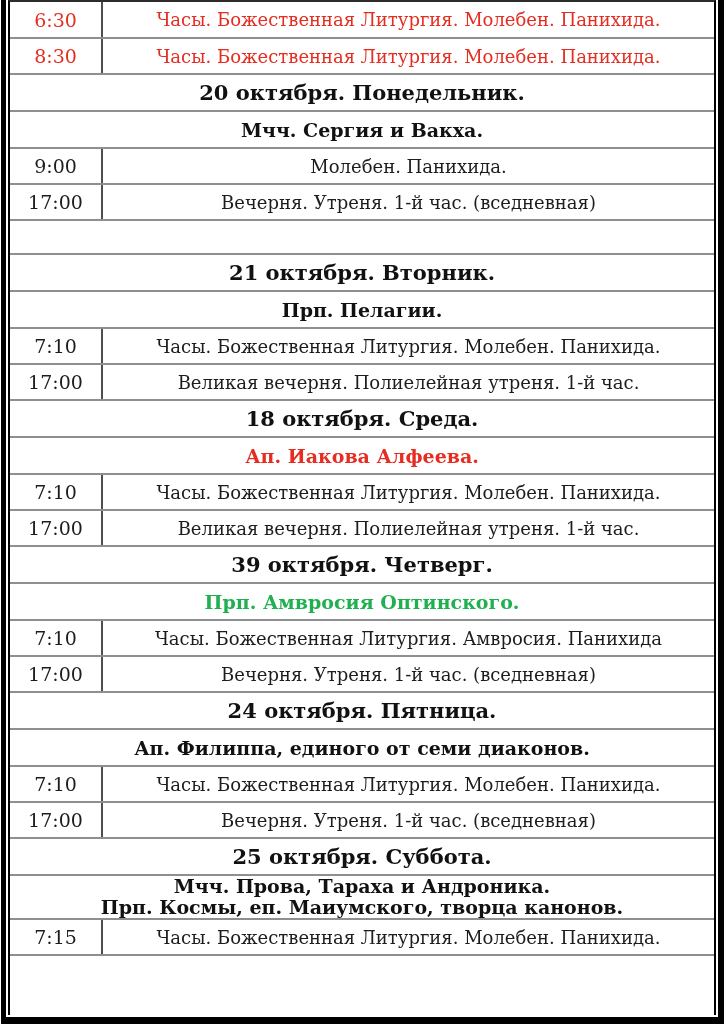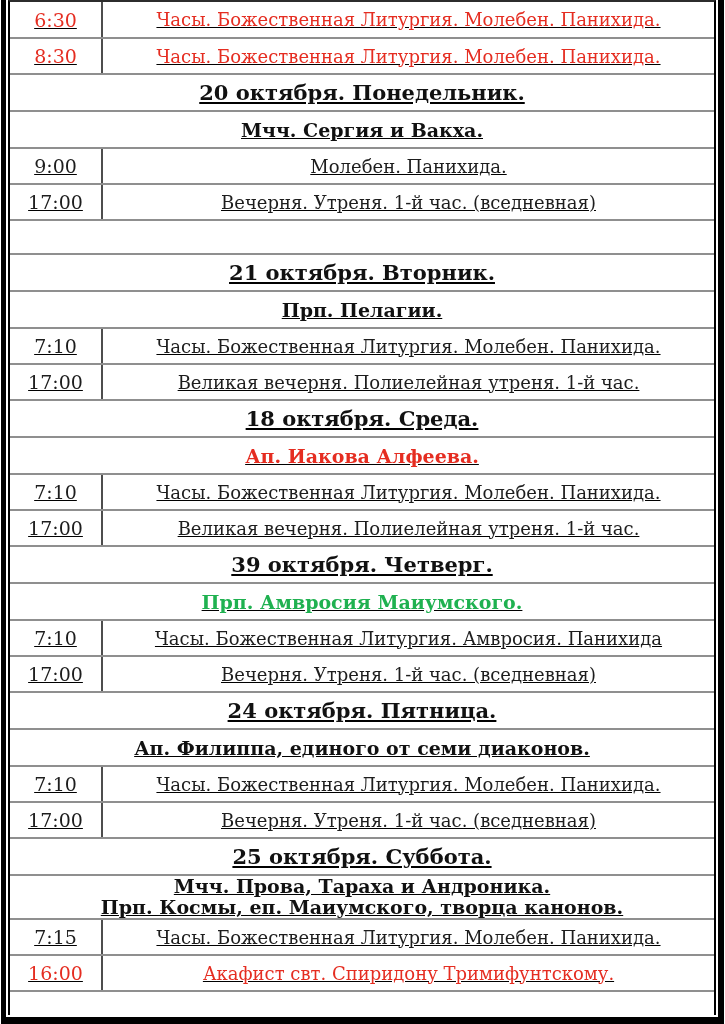--- a/index.html
+++ b/index.html
@@ -1,20 +1,19 @@
 <!DOCTYPE html>
 <html style="--red: #e52d21; --green: #1fb150; --ink: #1d1d1d;"><head>
 <meta charset="utf-8">
 <style>
   html,body{margin:0;padding:0;background:#ffffff;}
   .page{
     width:725px;height:1024px;box-sizing:border-box;
     padding:0 1px;overflow:hidden;background:#fff;
     font-family:"DejaVu Serif","Liberation Serif",serif;
-    text-decoration:underline;
   }
   .frame{
     height:1024px;box-sizing:border-box;overflow:hidden;
     border-left:5px solid #000;
     border-right:6px solid #000;
     border-bottom:7px solid #000;
   }
   .inner{
     margin:0 2px;height:1015px;box-sizing:border-box;overflow:hidden;
     border-left:2px solid #000;
@@ -116,21 +115,21 @@
               <td class="s-cell c-black">Часы. Божественная Литургия. Молебен. Панихида.</td>
             </tr>
             <tr>
               <td class="t-cell c-black">17:00</td>
               <td class="s-cell c-black">Великая вечерня. Полиелейная утреня. 1-й час.</td>
             </tr>
             <tr>
               <td colspan="2" class="d-cell">39 октября. Четверг.</td>
             </tr>
             <tr>
-              <td colspan="2" class="f-cell c-green">Прп. Амвросия Маиумского.</td>
+              <td colspan="2" class="f-cell c-green">Прп. Амвросия Оптинского.</td>
             </tr>
             <tr>
               <td class="t-cell c-black">7:10</td>
               <td class="s-cell c-black">Часы. Божественная Литургия. Амвросия. Панихида</td>
             </tr>
             <tr>
               <td class="t-cell c-black">17:00</td>
               <td class="s-cell c-black">Вечерня. Утреня. 1-й час. (вседневная)</td>
             </tr>
             <tr>
@@ -153,21 +152,17 @@
             <tr>
               <td colspan="2" class="f2-cell c-black">
                 <div>Мчч. Прова, Тараха и Андроника.</div>
                 <div>Прп. Космы, еп. Маиумского, творца канонов.</div>
               </td>
             </tr>
             <tr>
               <td class="t-cell c-black">7:15</td>
               <td class="s-cell c-black">Часы. Божественная Литургия. Молебен. Панихида.</td>
             </tr>
-            <tr>
-              <td class="t-cell c-red">16:00</td>
-              <td class="s-cell c-red">Акафист свт. Спиридону Тримифунтскому.</td>
-            </tr>
           </tbody>
       </table>
     </div>
   </div>
 </div>
 
 </body></html>

